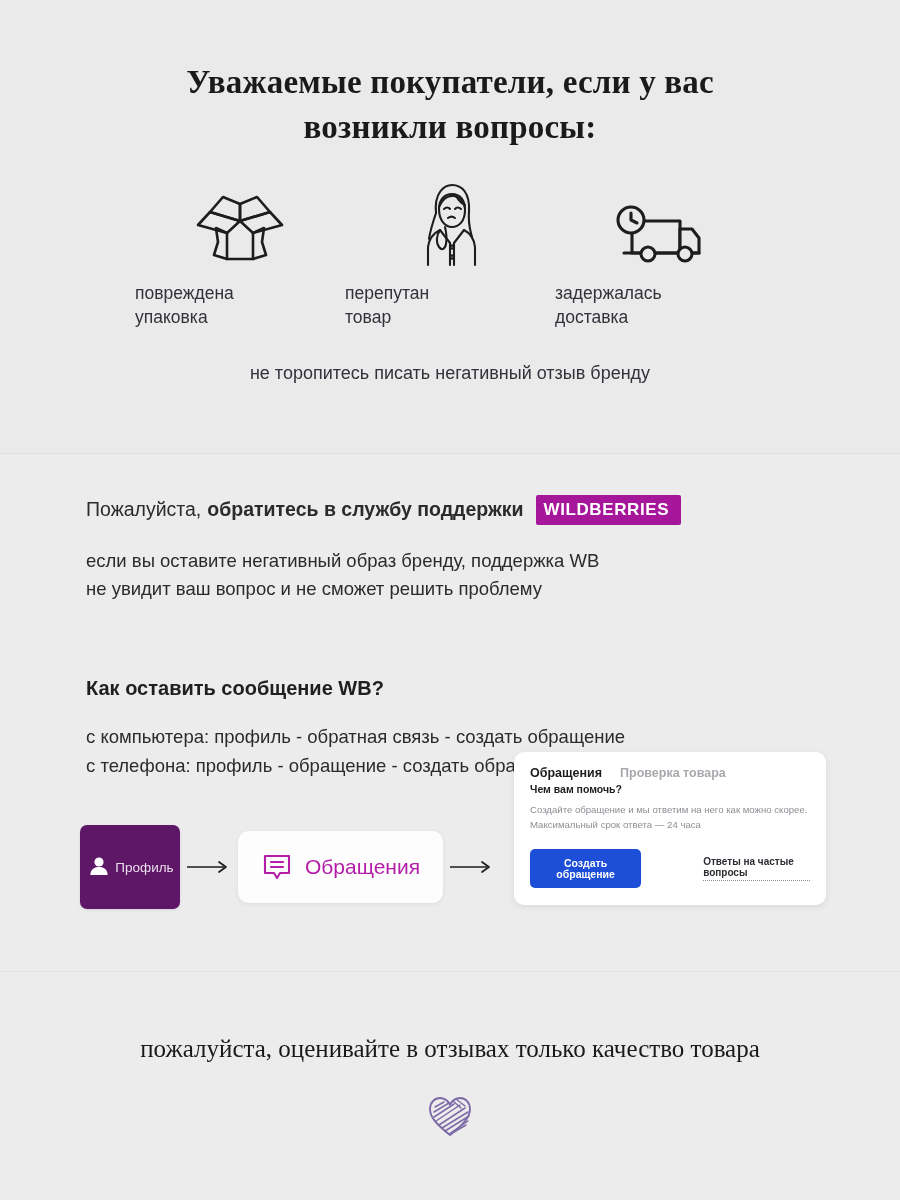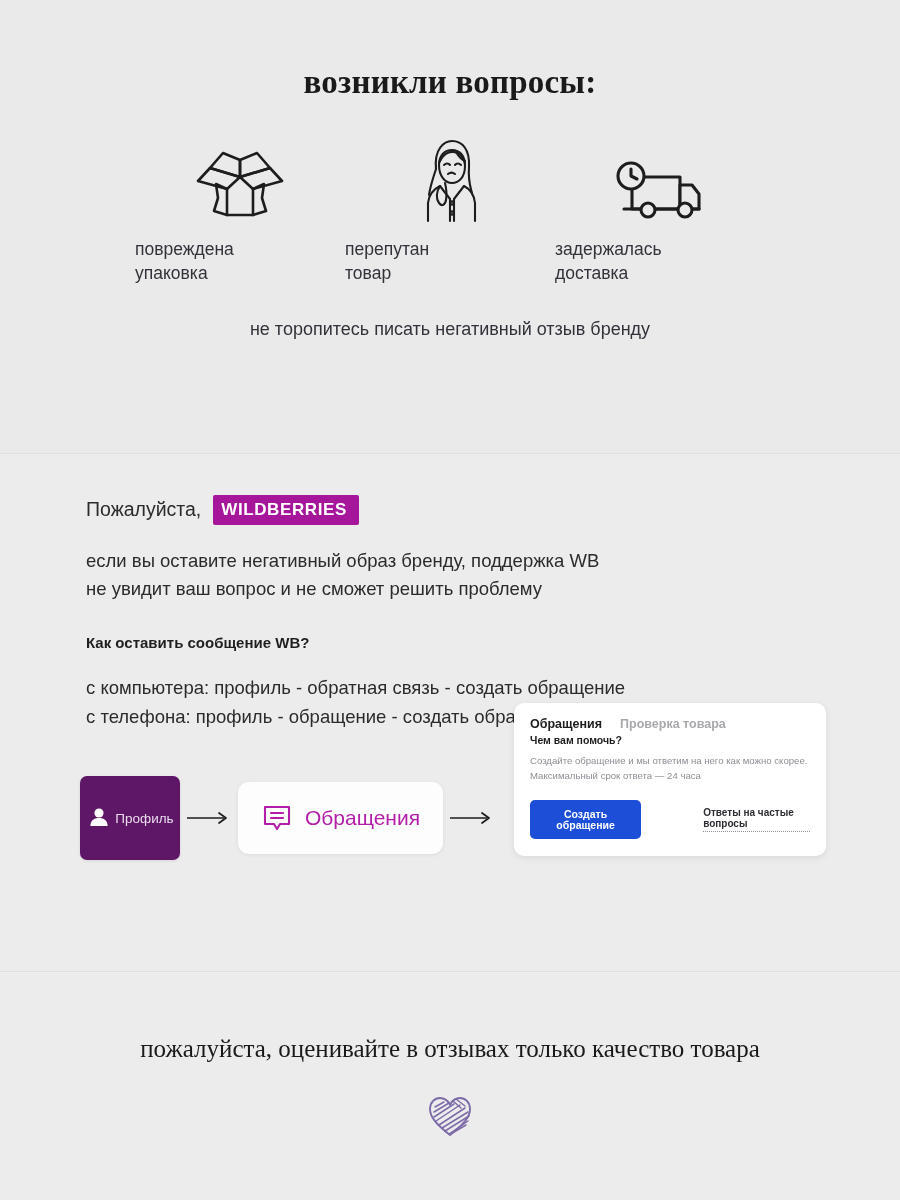--- a/index.html
+++ b/index.html
@@ -110,22 +110,22 @@
     line-height: 1;
     border-radius: 2px;
   }
   .para {
     margin-top: 22px;
     font-size: 18.5px;
     line-height: 1.5;
     color: #2b2b2b;
   }
   .qhead {
-    margin-top: 31px;
-    font-size: 15px;
+    margin-top: 74px;
+    font-size: 20px;
     font-weight: 700;
     color: #1f1f1f;
   }
   .steps {
     margin-top: 22px;
     font-size: 18.5px;
     line-height: 1.62;
     color: #2b2b2b;
   }
 
@@ -235,20 +235,21 @@
   .heart-wrap { margin-top: 32px; }
 </style>
 </head>
 <body>
 
 <div class="page">
 
   <div class="section-top">
 
     <h1 class="headline">
+      <span>Уважаемые покупатели, если у вас</span>
       <span class="l2">возникли вопросы:</span>
     </h1>
 
     <div class="icon-row">
 
       <div class="icon-cell">
         <div class="icon-art">
           <svg width="100" height="82" viewBox="0 0 100 82" fill="none" stroke="#1d1d1d" stroke-width="2.6" stroke-linejoin="round" stroke-linecap="round">
             <path d="M50 34 L20 25 L33 10 L50 17 Z"></path>
             <path d="M50 34 L80 25 L67 10 L50 17 Z"></path>
@@ -322,20 +323,21 @@
 
     <div class="subnote">не торопитесь писать негативный отзыв бренду</div>
   </div>
 
   <div class="divider"></div>
 
   <div class="section-mid">
 
     <div class="lead">
       <span class="reg">Пожалуйста,</span>
+      <span class="bold">обратитесь в службу поддержки</span>
       <span class="wb-badge">WILDBERRIES</span>
     </div>
 
     <div class="para">
       <span>если вы оставите негативный образ бренду, поддержка WB</span><br>
       <span>не увидит ваш вопрос и не сможет решить проблему</span>
     </div>
 
     <div class="qhead">Как оставить сообщение WB?</div>
 

